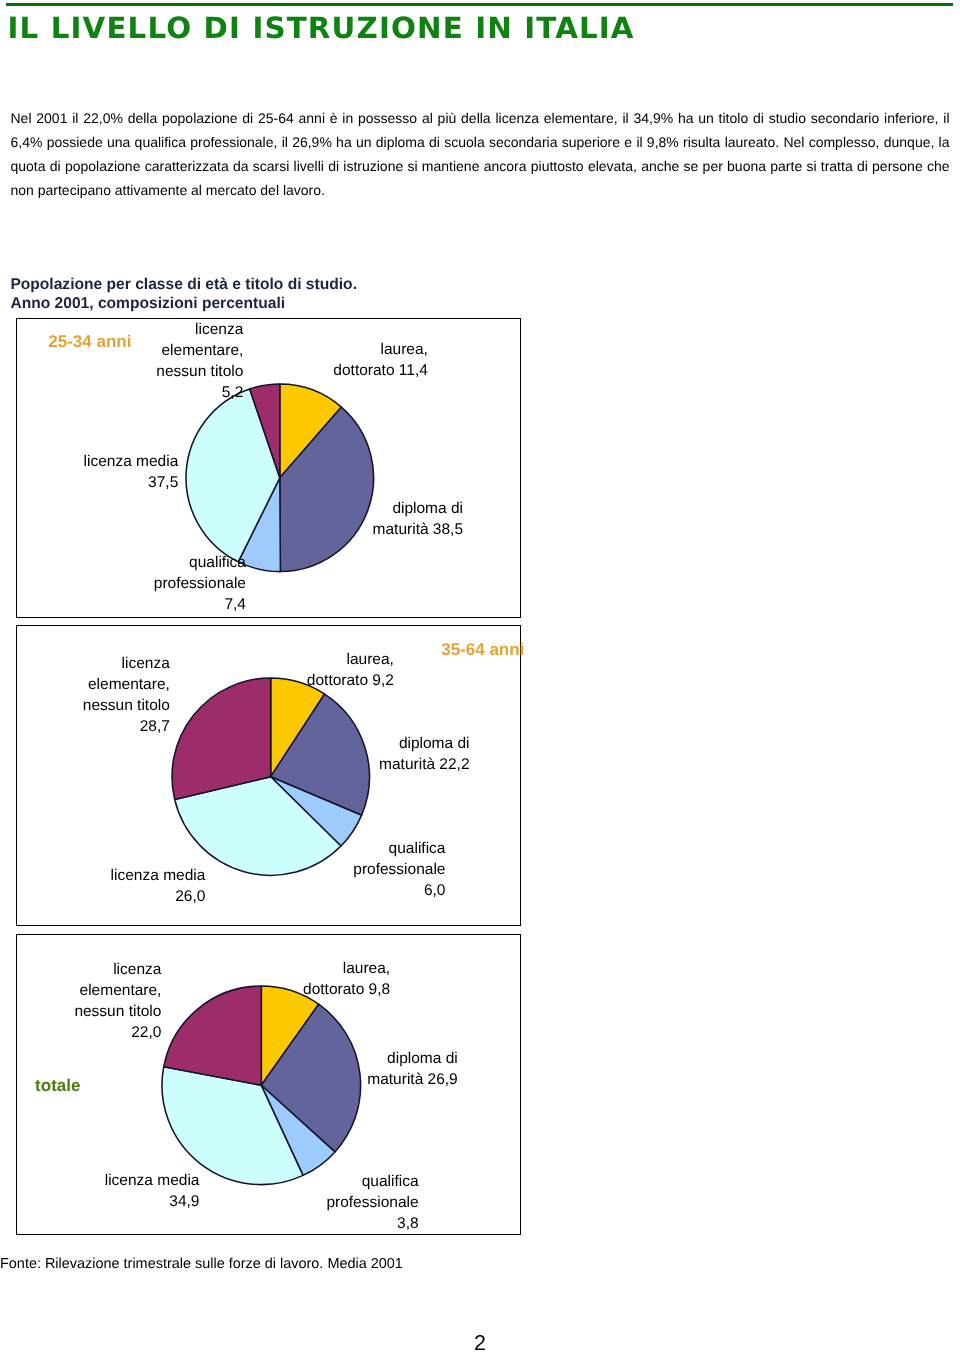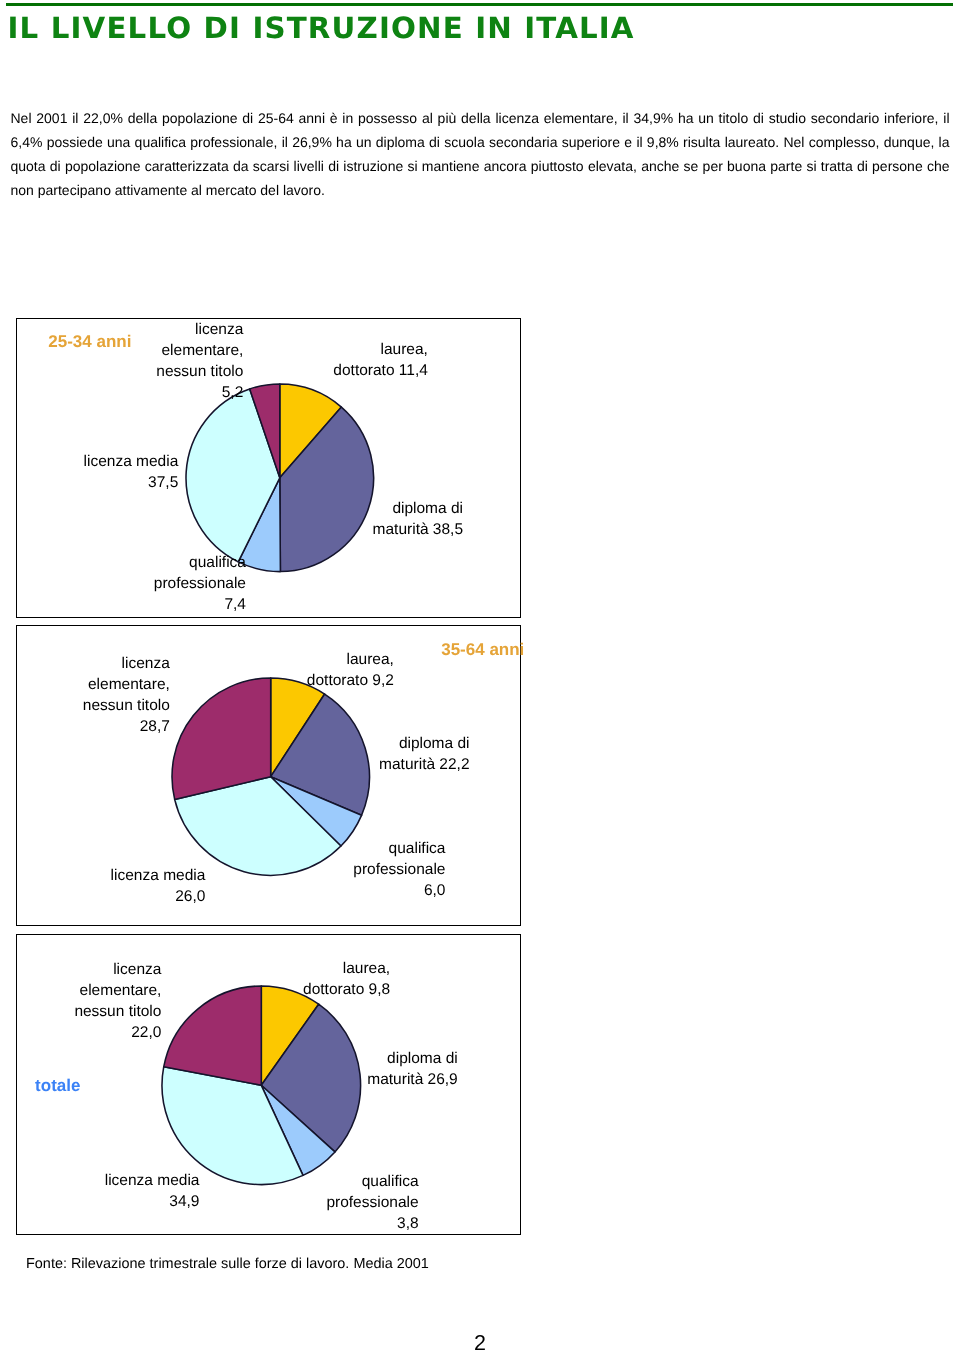--- a/index.html
+++ b/index.html
@@ -49,39 +49,43 @@
   }
   .pie-label {
     position:absolute; font-size:15.5px; line-height:21px;
     white-space:nowrap; text-align:right;
     transform:translateX(-50%);
   }
   .pie-label > div { height:21px; }
   .pie-svg { position:absolute; }
 
   .footnote {
-    position:absolute; left:26px; top:1256.3px;
+    position:absolute; left:0; top:1256.3px;
     font-size:14.45px; line-height:17px; white-space:nowrap;
   }
   .pagenum {
     position:absolute; left:0; top:1331.5px; width:960px;
     text-align:center; font-size:21.5px; line-height:22px;
   }
 </style>
 </head>
 <body style="background: rgb(255, 255, 255);">
 
 <div class="page">
 
   <div class="rule-top" style="background: rgb(4, 112, 4);"></div>
 
   <h1 class="doc-title" style="color: rgb(14, 131, 18);">IL LIVELLO DI ISTRUZIONE IN ITALIA</h1>
 
   <div class="body-text">Nel 2001 il 22,0% della popolazione di 25-64 anni è in possesso al più della licenza elementare, il 34,9% ha un titolo di studio secondario inferiore, il 6,4% possiede una qualifica professionale, il 26,9% ha un diploma di scuola secondaria superiore e il 9,8% risulta laureato. Nel complesso, dunque, la quota di popolazione caratterizzata da scarsi livelli di istruzione si mantiene ancora piuttosto elevata, anche se per buona parte si tratta di persone che non partecipano attivamente al mercato del lavoro.</div>
 
+  <div class="fig-title" style="color: rgb(30, 35, 64);">
+    <div>Popolazione per classe di età e titolo di studio.</div>
+    <div>Anno 2001, composizioni percentuali</div>
+  </div>
 
   <div class="chart-box" id="box1" style="border-color: rgb(0, 0, 0); background: rgb(255, 255, 255); left: 16px; top: 317.5px; width: 505px; height: 300px;"></div>
   <div class="chart-box" id="box2" style="border-color: rgb(0, 0, 0); background: rgb(255, 255, 255); left: 16px; top: 625px; width: 505px; height: 300.5px;"></div>
   <div class="chart-box" id="box3" style="border-color: rgb(0, 0, 0); background: rgb(255, 255, 255); left: 16px; top: 933.5px; width: 505px; height: 301px;"></div>
 
   <div id="overlay">
       <svg class="pie-svg" width="195.6" height="195.6" style="left: 181.8px; top: 379.8px;">
         <path d="M 97.8 97.8 L 97.80 4.00 A 93.8 93.8 0 0 1 159.39 27.05 Z" fill="#FCC800" stroke="#14142c" stroke-width="1.55" stroke-linejoin="round"></path>
         <path d="M 97.8 97.8 L 159.39 27.05 A 93.8 93.8 0 0 1 98.39 191.60 Z" fill="#64649C" stroke="#14142c" stroke-width="1.55" stroke-linejoin="round"></path>
         <path d="M 97.8 97.8 L 98.39 191.60 A 93.8 93.8 0 0 1 56.27 181.90 Z" fill="#9CCBFC" stroke="#14142c" stroke-width="1.55" stroke-linejoin="round"></path>
@@ -166,18 +170,18 @@
       <div class="pie-label" style="left: 152.1px; top: 1169.63px;">
         <div>licenza media</div>
         <div>34,9</div>
       </div>
       <div class="pie-label" style="left: 117.9px; top: 959.126px;">
         <div>licenza</div>
         <div>elementare,</div>
         <div>nessun titolo</div>
         <div>22,0</div>
       </div>
-      <div class="agegroup" style="left: 35.1px; top: 1077.41px; color: #3b82f6;">totale</div>
+      <div class="agegroup" style="left: 35.1px; top: 1077.41px; color: #4d7c0f;">totale</div>
     </div>
 
   <div class="footnote">Fonte: Rilevazione trimestrale sulle forze di lavoro. Media 2001</div>
   <div class="pagenum">2</div>
 </div>
 
 </body></html>

